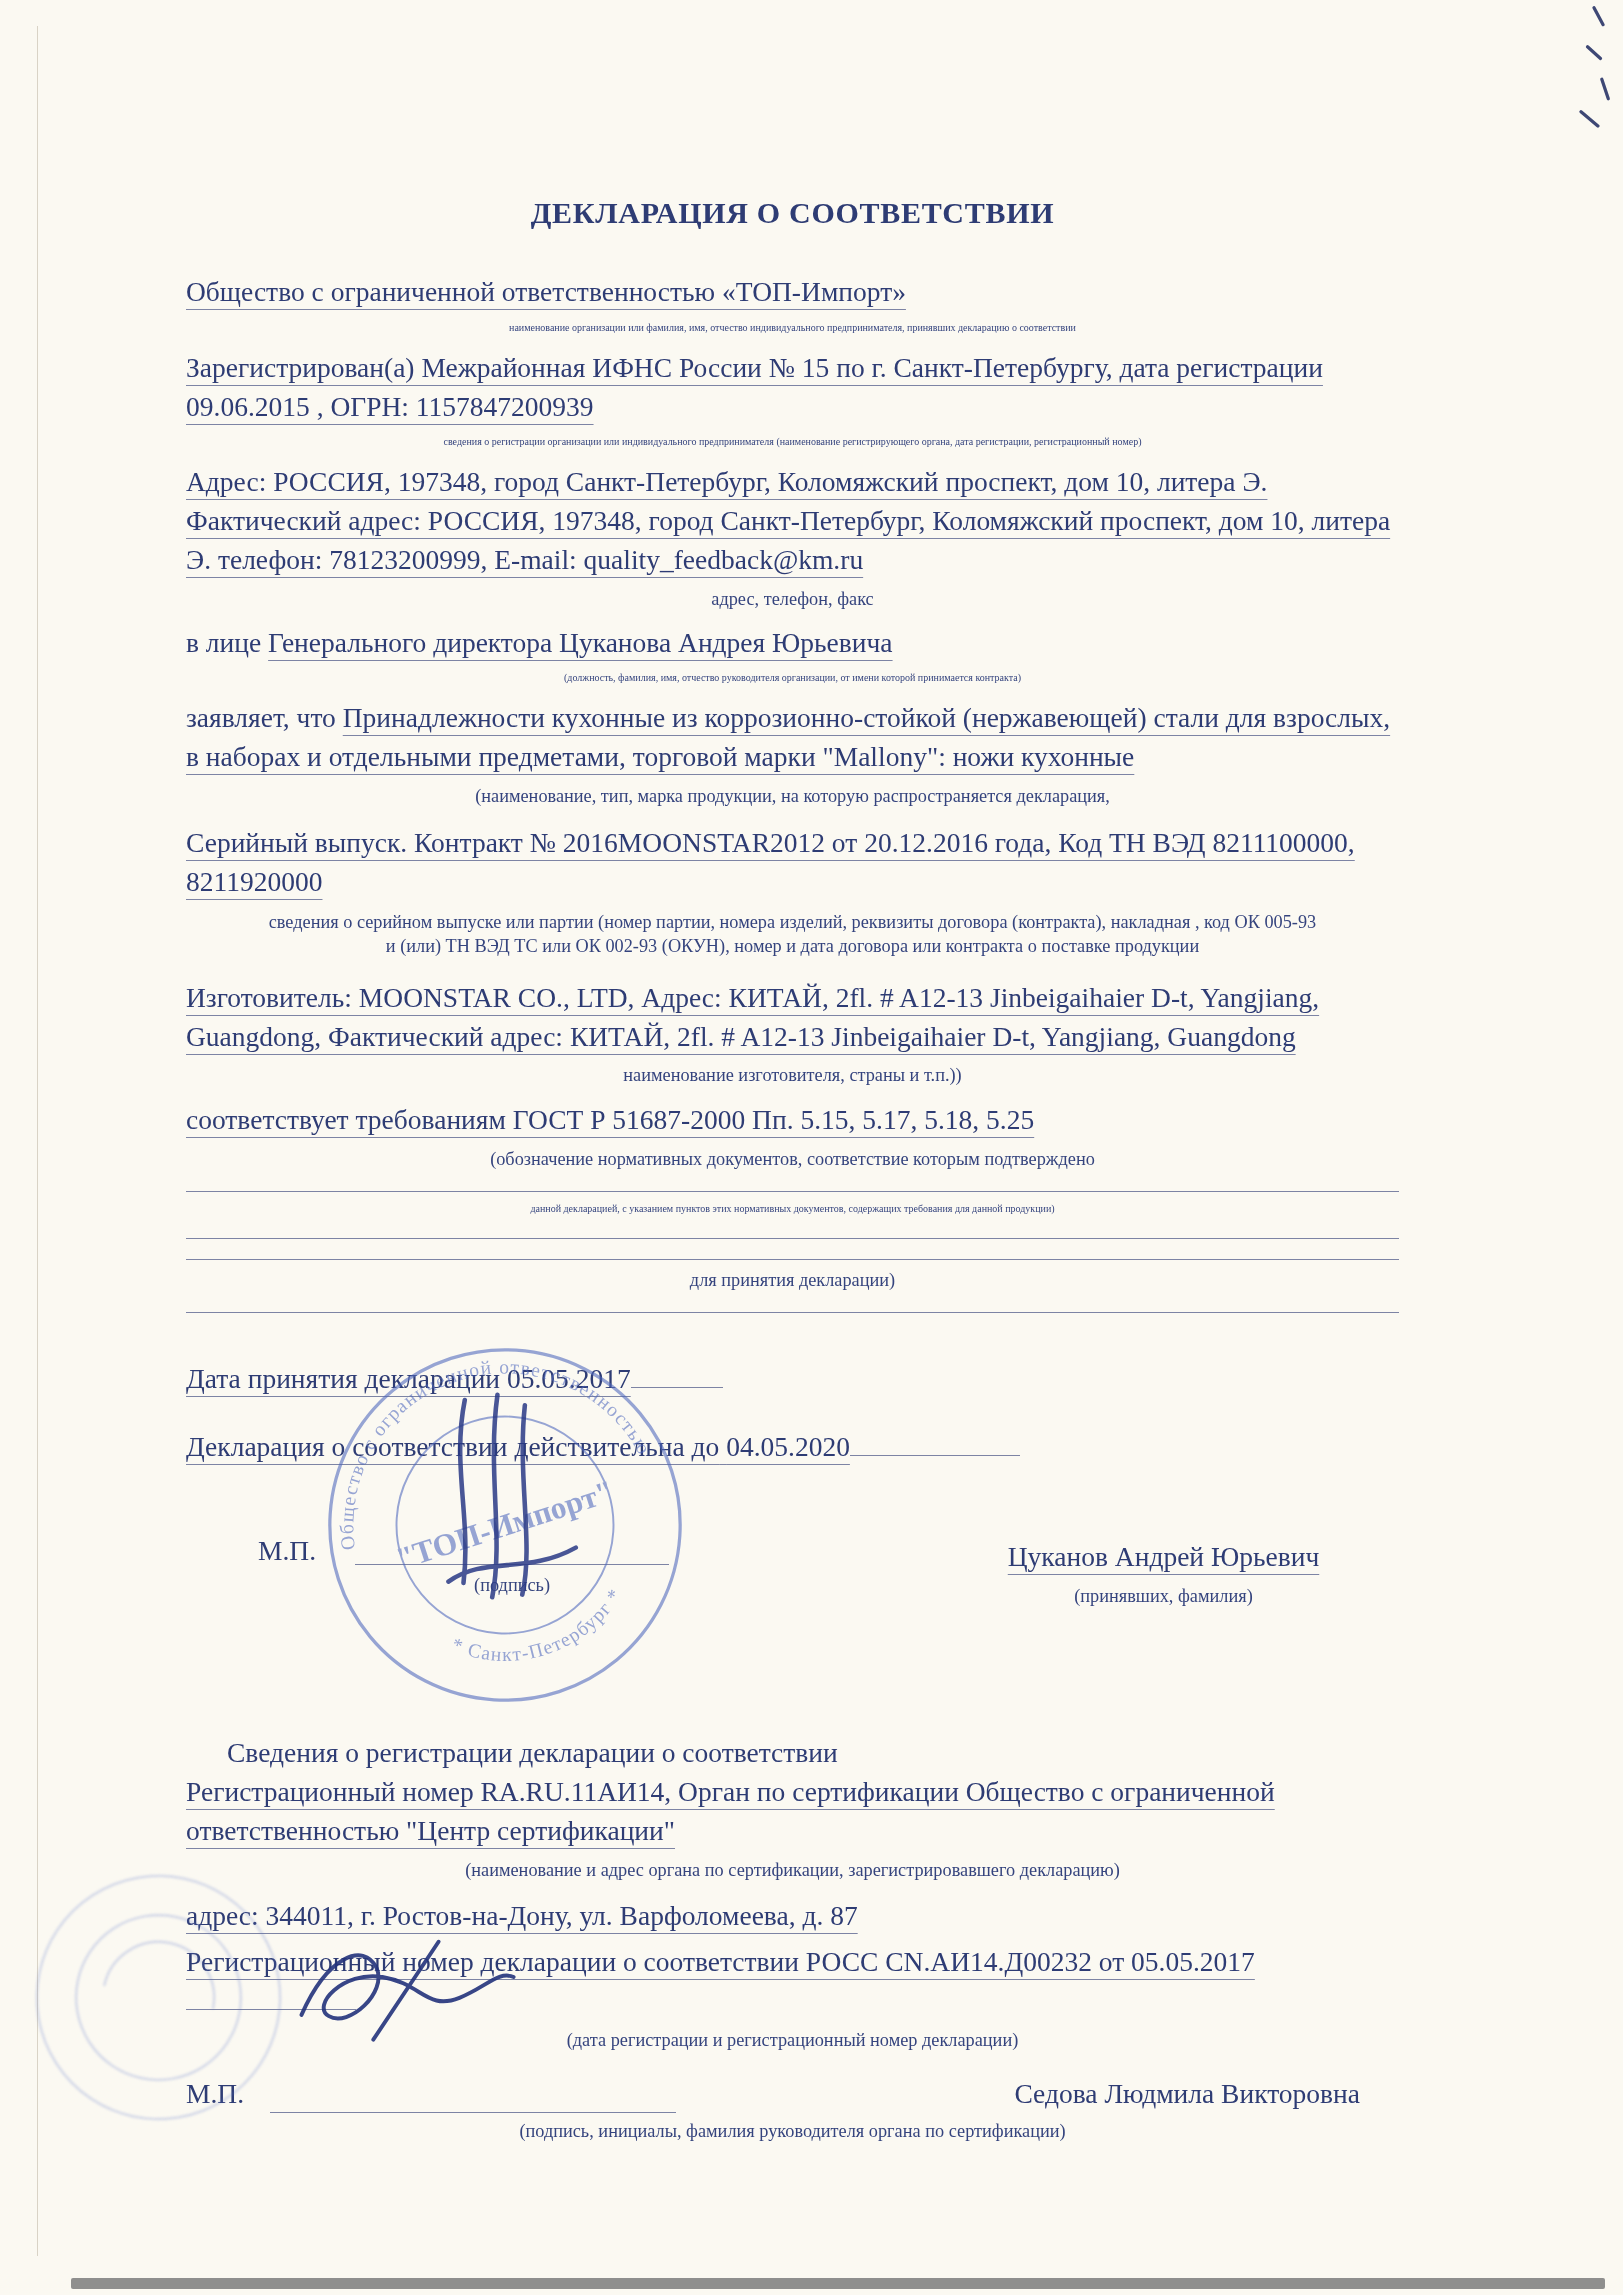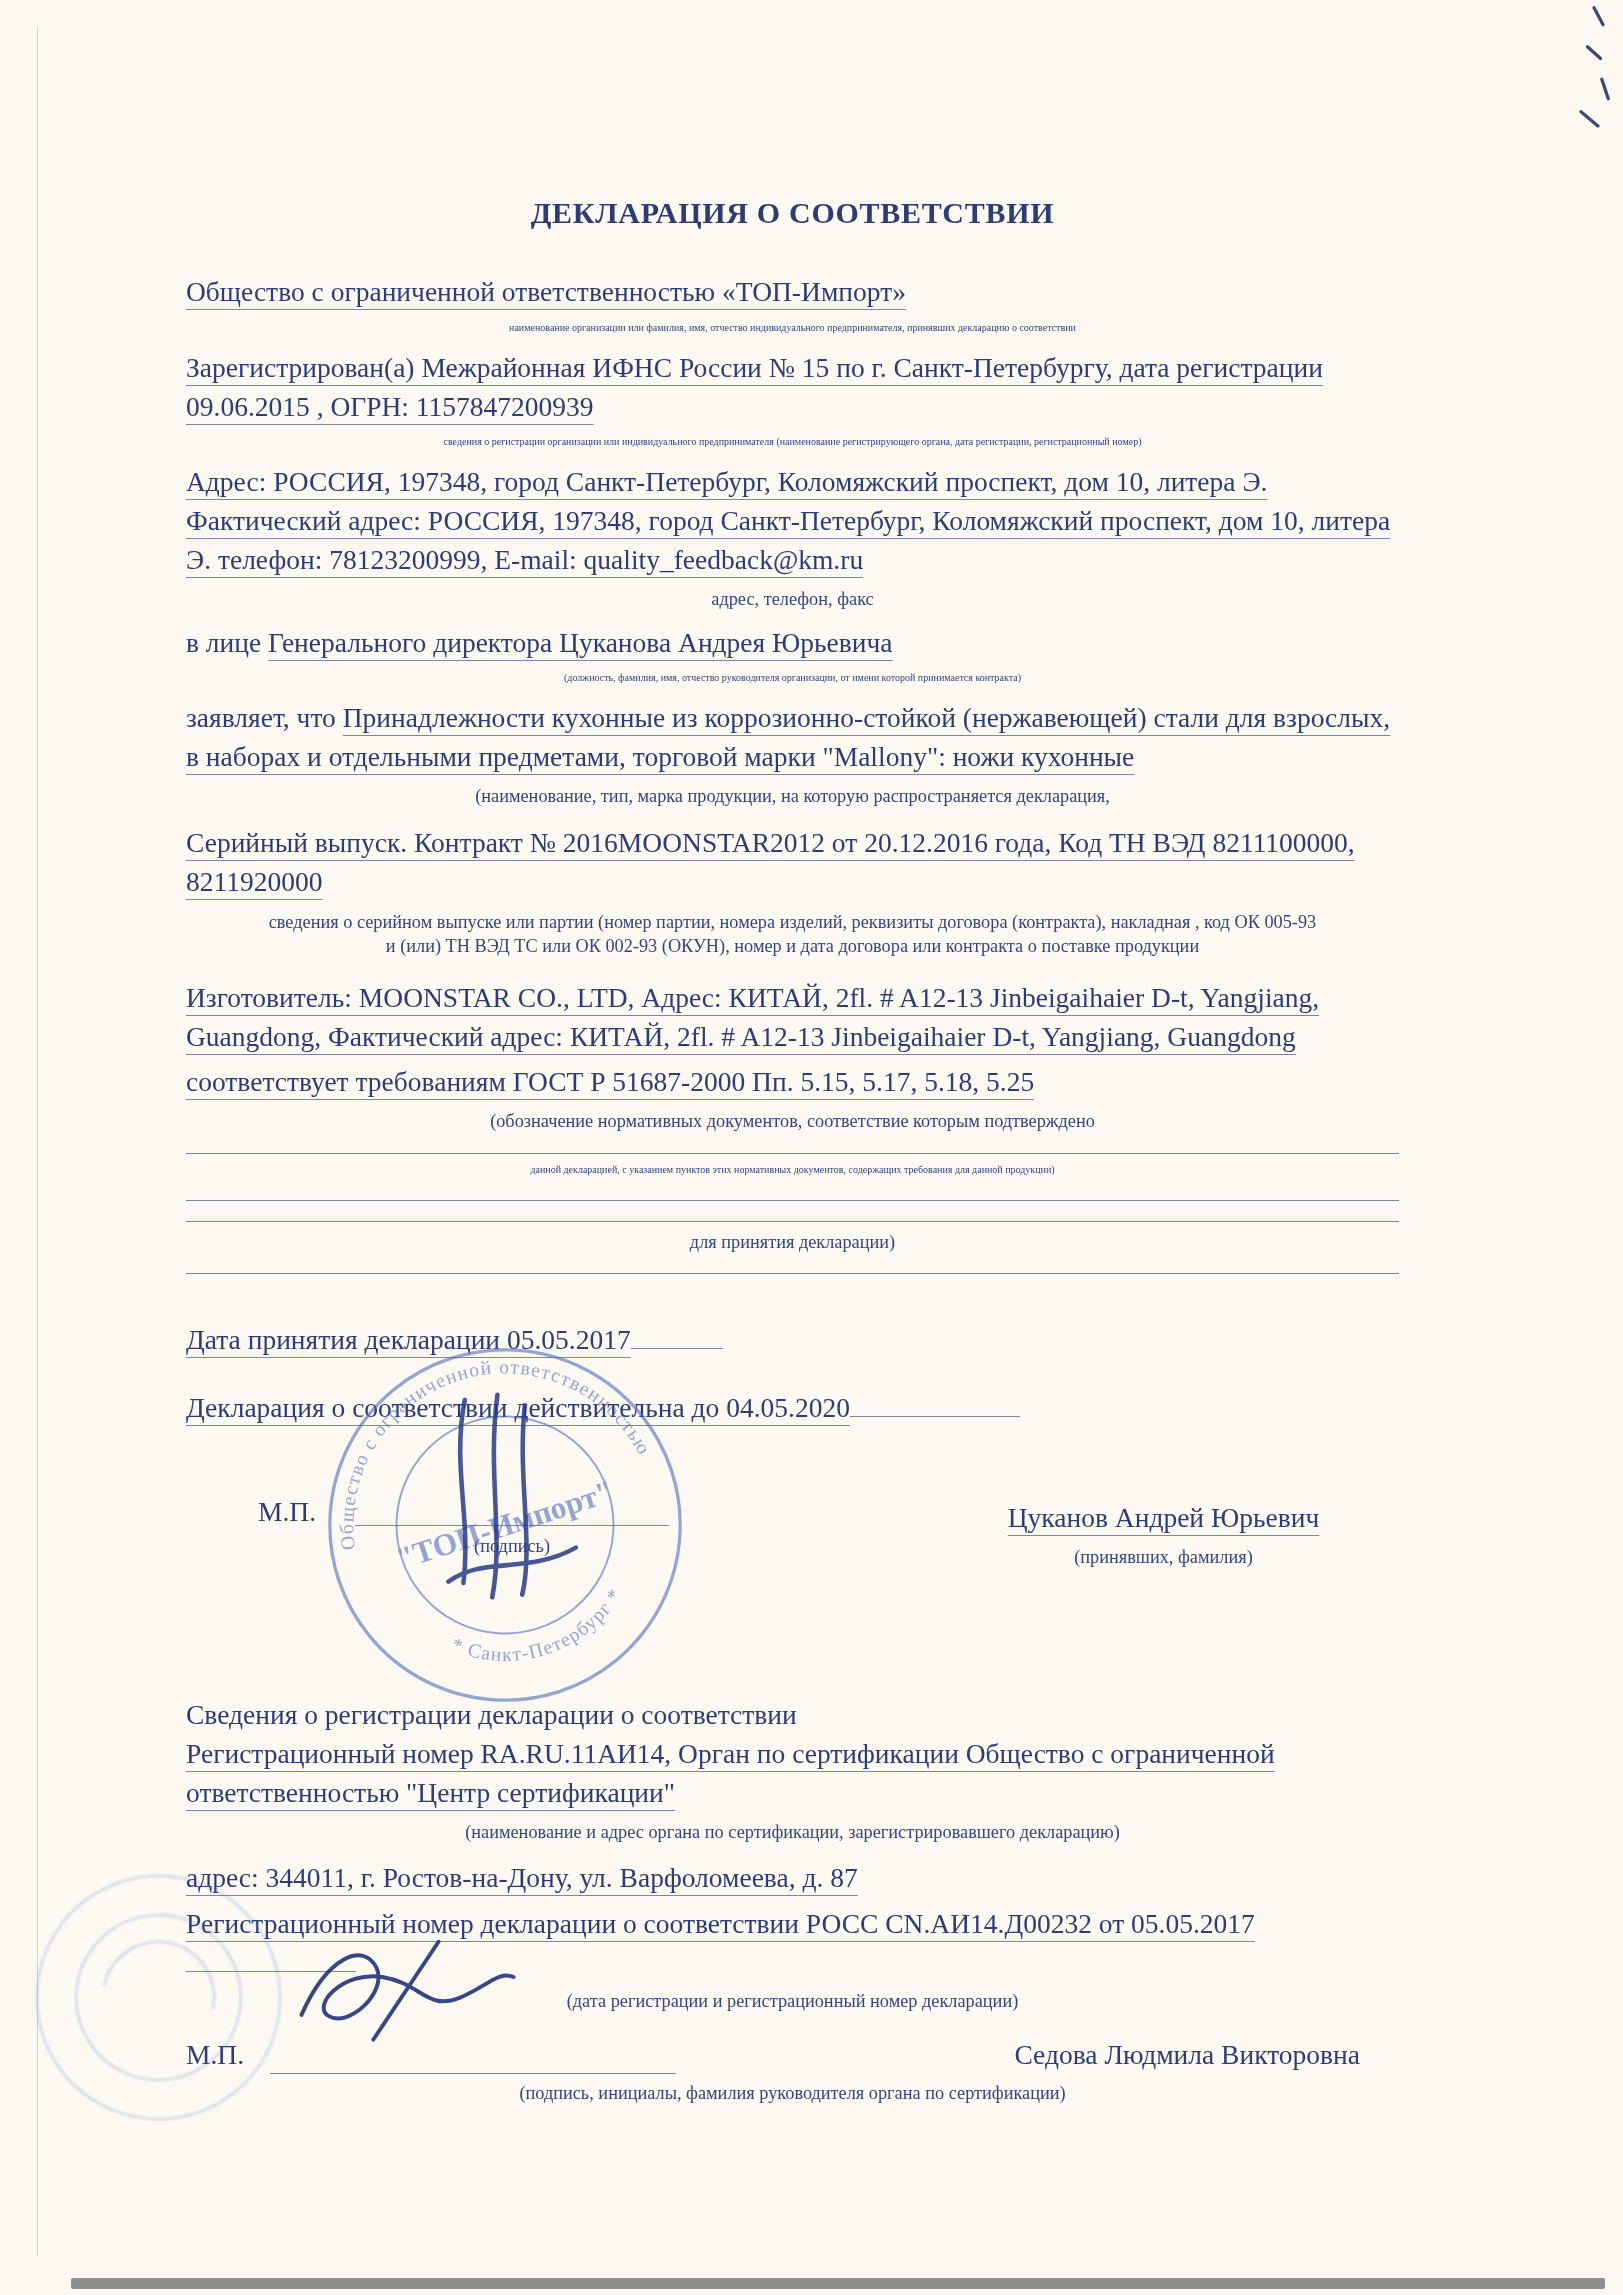--- a/index.html
+++ b/index.html
@@ -26,21 +26,21 @@
     text-decoration-color:var(--rule);
   }
   .cap{font-size:18.3px;line-height:24px;text-align:center;color:#35447e;margin:7.9px 26px 14.4px;}
   .cap-xs{font-size:10px;line-height:19.6px;margin:6.5px 0 10.5px;}
   .cap-narrow{margin:9.2px 79px 19.6px;}
   .rule{border-bottom:1.3px solid var(--rule);height:1.3px;margin:19.6px 0 3.9px;}
   .line{display:inline-block;border-bottom:1.3px solid var(--rule);height:1em;vertical-align:baseline;}
   .w140{width:92px;}
   .w260{width:170px;}
   .mt8{margin-top:5.2px;} .mt10{margin-top:6.5px;} .mt26{margin-top:17px;} .mt30{margin-top:19.6px;}
-  .mt44{margin-top:29px;} .mt70{margin-top:46px;} .mt170{margin-top:111px;} .mb18{margin-bottom:11.8px;} .mb20{margin-bottom:13px;}
+  .mt44{margin-top:29px;} .mt70{margin-top:46px;} .mt170{margin-top:111px;margin-left:41px;} .mb18{margin-bottom:11.8px;} .mb20{margin-bottom:13px;}
 
   
   .sig-row{display:flex;align-items:flex-start;gap:39px;margin-top:65px;}
   .mp{font-size:27.5px;line-height:39px;margin-left:72px;flex:0 0 auto;}
   .center-col{flex:0 0 314px;}
   .sig-line{border-bottom:1.3px solid var(--rule);height:34px;}
   .right-col{margin-left:auto;width:471px;text-align:center;margin-top:6px;}
   .name{font-size:27.5px;line-height:39px;}
 
   
@@ -93,20 +93,21 @@
   <p>
     <span>заявляет, что</span>
     <span class="u">Принадлежности кухонные из коррозионно-стойкой (нержавеющей) стали для взрослых, в наборах и отдельными предметами, торговой марки "Mallony": ножи кухонные</span>
   </p>
   <div class="cap">(наименование, тип, марка продукции, на которую распространяется декларация,</div>
 
   <p class="u">Серийный выпуск. Контракт № 2016MOONSTAR2012 от 20.12.2016 года, Код ТН ВЭД 8211100000, 8211920000</p>
   <div class="cap cap-narrow">сведения о серийном выпуске или партии (номер партии, номера изделий, реквизиты договора (контракта), накладная , код ОК 005-93 и (или) ТН ВЭД ТС или ОК 002-93 (ОКУН), номер и дата договора или контракта о поставке продукции</div>
 
   <p class="u mt30">Изготовитель: MOONSTAR CO., LTD, Адрес: КИТАЙ, 2fl. # A12-13 Jinbeigaihaier D-t, Yangjiang, Guangdong, Фактический адрес: КИТАЙ, 2fl. # A12-13 Jinbeigaihaier D-t, Yangjiang, Guangdong</p>
+  <div class="cap mb20">наименование изготовителя, страны и т.п.))</div>
 
   <p class="u mt10">соответствует требованиям ГОСТ Р 51687-2000 Пп. 5.15, 5.17, 5.18, 5.25</p>
   <div class="cap">(обозначение нормативных документов, соответствие которым подтверждено</div>
 
   <div class="rule"></div>
   <div class="cap cap-xs">данной декларацией, с указанием пунктов этих нормативных документов, содержащих требования для данной продукции)</div>
   <div class="rule"></div>
 
 
   <div class="rule"></div>

